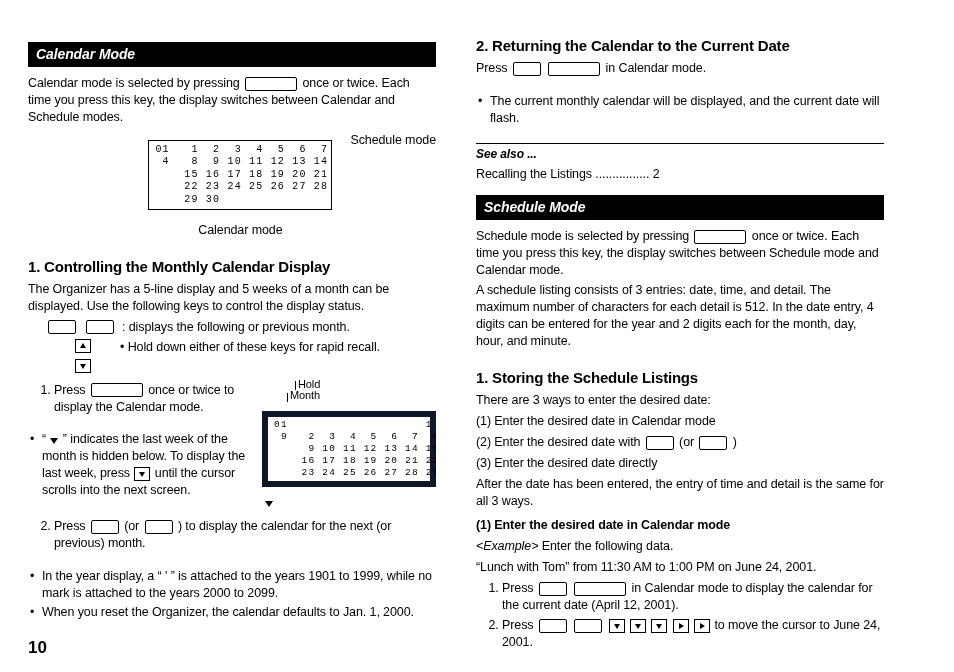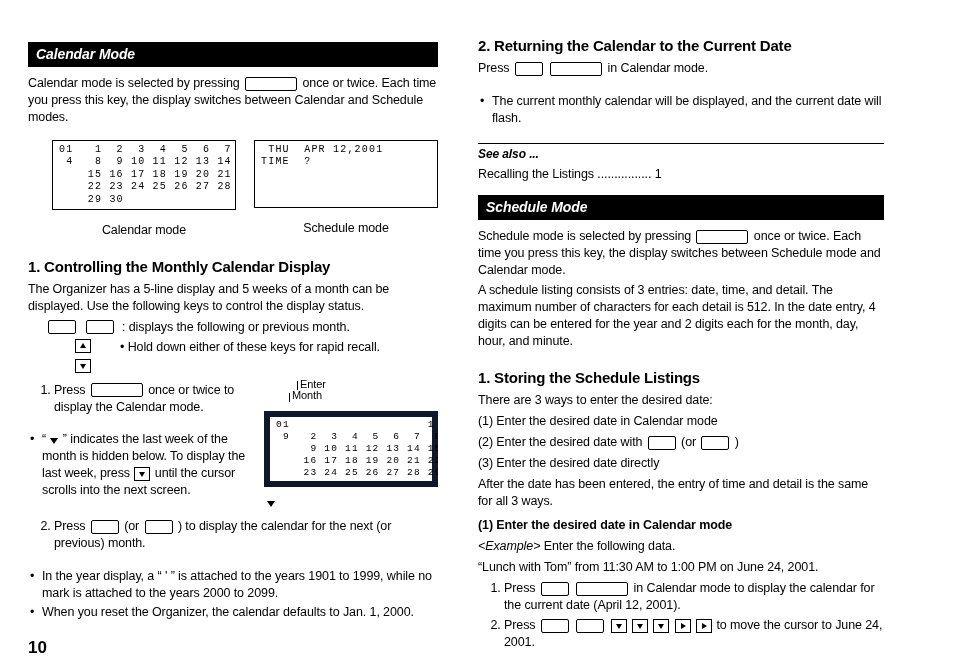--- a/index.html
+++ b/index.html
@@ -171,22 +171,20 @@
     <div class="lcd-row">
       <div>
         <pre class="lcd" style="width:170px; white-space:pre;">01   1  2  3  4  5  6  7
  4   8  9 10 11 12 13 14
     15 16 17 18 19 20 21
     22 23 24 25 26 27 28
     29 30</pre>
         <div class="lcd-cap">Calendar mode</div>
       </div>
       <div>
-        <pre class="lcd" style="width:170px; height:60px; white-space:pre;"> THU  APR 12,2001
-TIME  ?</pre>
         <div class="lcd-cap">Schedule mode</div>
       </div>
     </div>
 
     <div class="h-main">1. Controlling the Monthly Calendar Display</div>
     <p>The Organizer has a 5-line display and 5 weeks of a month can be displayed. Use the following keys to control the display status.</p>
 
     <div class="key-line">
       <span class="key sm"></span>
       <span class="key sm"></span>
@@ -209,21 +207,21 @@
         <svg width="8" height="8" viewBox="0 0 8 8">
             <polygon points="4,7 1,2 7,2" fill="#000"></polygon>
           </svg>
       </span>
     </div>
 
     <div class="float-wrap">
       <div class="float-right">
         <div class="year-labels">
           <span style="display:inline-block; width:30px;"></span>
-          <span class="tick"></span><span>Enter</span><br>
+          <span class="tick"></span><span>Hold</span><br>
           <span style="display:inline-block; width:22px;"></span>
           <span class="tick"></span><span>Month</span>
         </div>
         <pre class="lcd2" style="white-space:pre;">01                    1
  9   2  3  4  5  6  7  8
      9 10 11 12 13 14 15
     16 17 18 19 20 21 22
     23 24 25 26 27 28 29</pre>
         <svg width="10" height="10" style="margin-left:2px;">
             <polygon points="5,9 1,3 9,3" fill="#000"></polygon>
@@ -276,21 +274,21 @@
       <span>Press </span>
       <span class="key sm"></span>
       <span class="key"></span>
       <span> in Calendar mode.</span>
     </p>
     <ul class="bullets">
       <li>The current monthly calendar will be displayed, and the current date will flash.</li>
     </ul>
 
     <div class="see-also">See also ...</div>
-    <p>Recalling the Listings ................ 1</p>
+    <p>Recalling the Listings ................ 2</p>
 
     <div class="section-bar" style="margin-top:12px;">Schedule Mode</div>
 
     <p>
       <span>Schedule mode is selected by pressing </span>
       <span class="key"></span>
       <span> once or twice. Each time you press this key, the display switches between Schedule mode and Calendar mode.</span>
     </p>
 
     <p>A schedule listing consists of 3 entries: date, time, and detail. The maximum number of characters for each detail is 512. In the date entry, 4 digits can be entered for the year and 2 digits each for the month, day, hour, and minute.</p>

